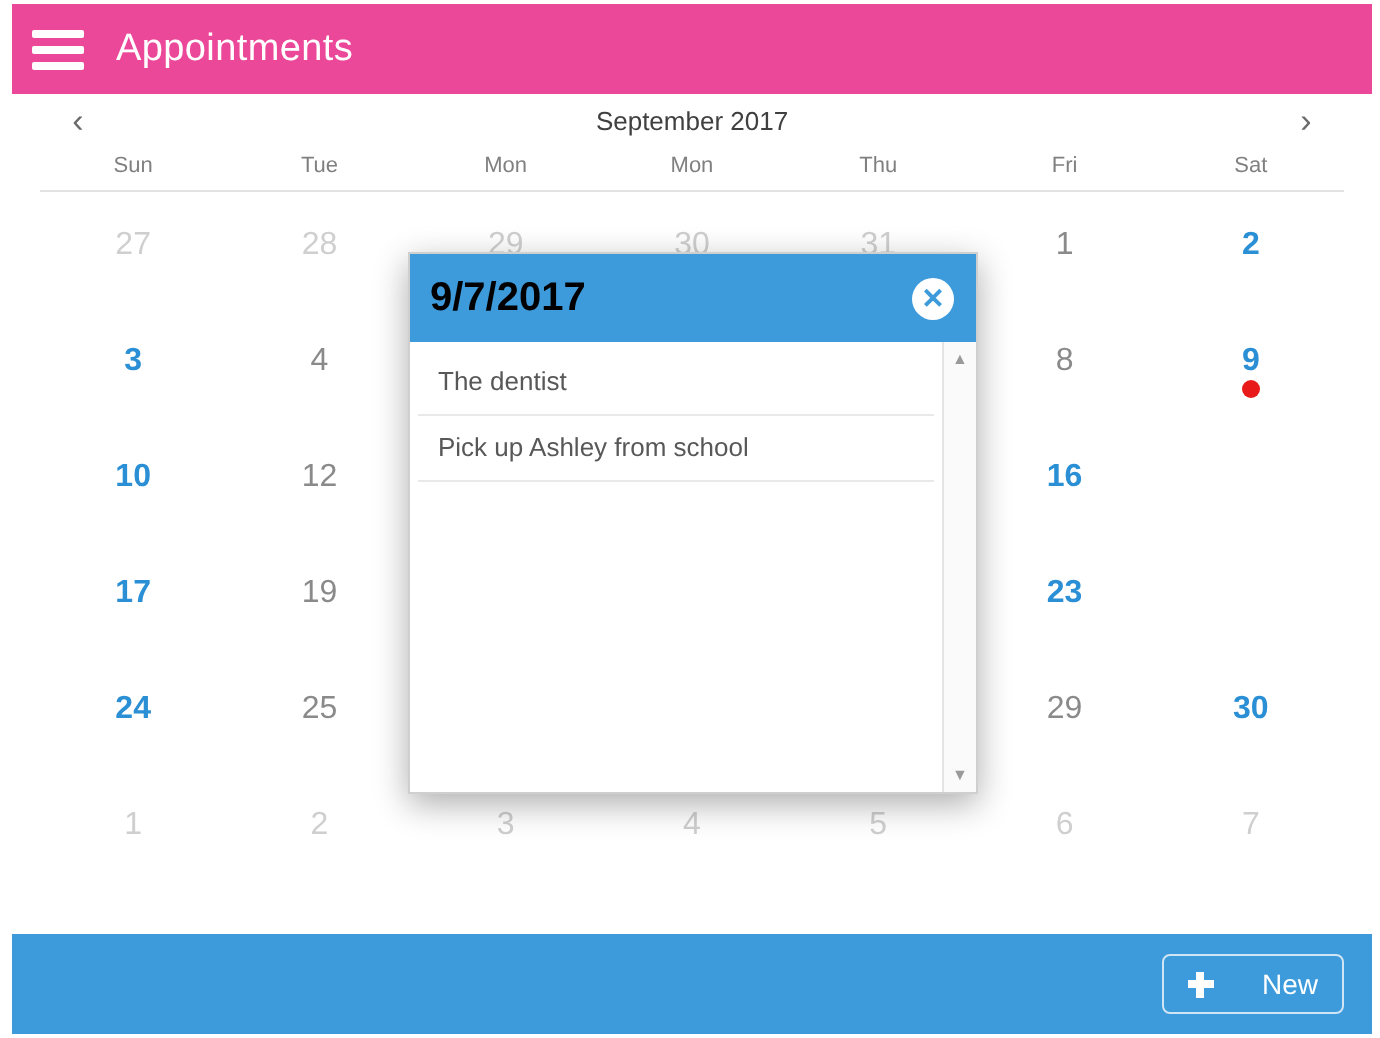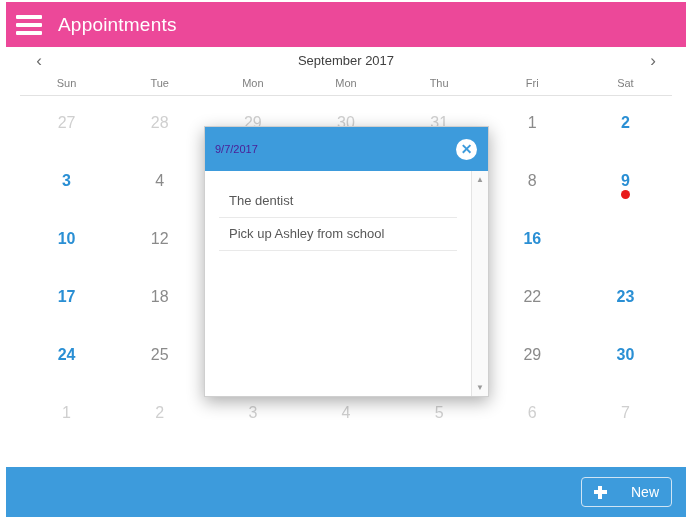--- a/index.html
+++ b/index.html
@@ -228,22 +228,23 @@
     height: 44px;
     background: #3d9bdc;
     display: flex;
     align-items: center;
     justify-content: space-between;
     padding: 0 11px 0 10px;
     box-sizing: border-box;
     flex: 0 0 auto;
   }
   .dialog-title {
-    color: #4c1d95;
-    font-size: 11px;
+    color: #000000;
+    font-size: 20px;
+    font-weight: bold;
   }
   .close-icon {
     width: 21px;
     height: 21px;
     border-radius: 50%;
     background: #ffffff;
     color: #3d9bdc;
     display: flex;
     align-items: center;
     justify-content: center;
@@ -256,21 +257,21 @@
   .dialog-body {
     flex: 1 1 auto;
     position: relative;
     overflow: hidden;
     background: #ffffff;
   }
   .event-list {
     position: absolute;
     left: 0; top: 0; right: 17px; bottom: 0;
     margin: 0;
-    padding: 14px;
+    padding: 4px;
     list-style: none;
   }
   .event-item {
     height: 32px;
     line-height: 32px;
     padding-left: 10px;
     font-size: 13px;
     color: #585858;
     border-bottom: 1px solid #e9e9e9;
     white-space: nowrap;
@@ -399,23 +400,20 @@
           <div class="day-cell">
             <div class="day-num">15</div>
           </div>
           <div class="day-cell weekend">
             <div class="day-num">16</div>
           </div>
         </div>
         <div class="week-row">
           <div class="day-cell weekend">
             <div class="day-num">17</div>
-          </div>
-          <div class="day-cell">
-            <div class="day-num">18</div>
           </div>
           <div class="day-cell">
             <div class="day-num">19</div>
           </div>
           <div class="day-cell">
             <div class="day-num">20</div>
           </div>
           <div class="day-cell">
             <div class="day-num">21</div>
           </div>

